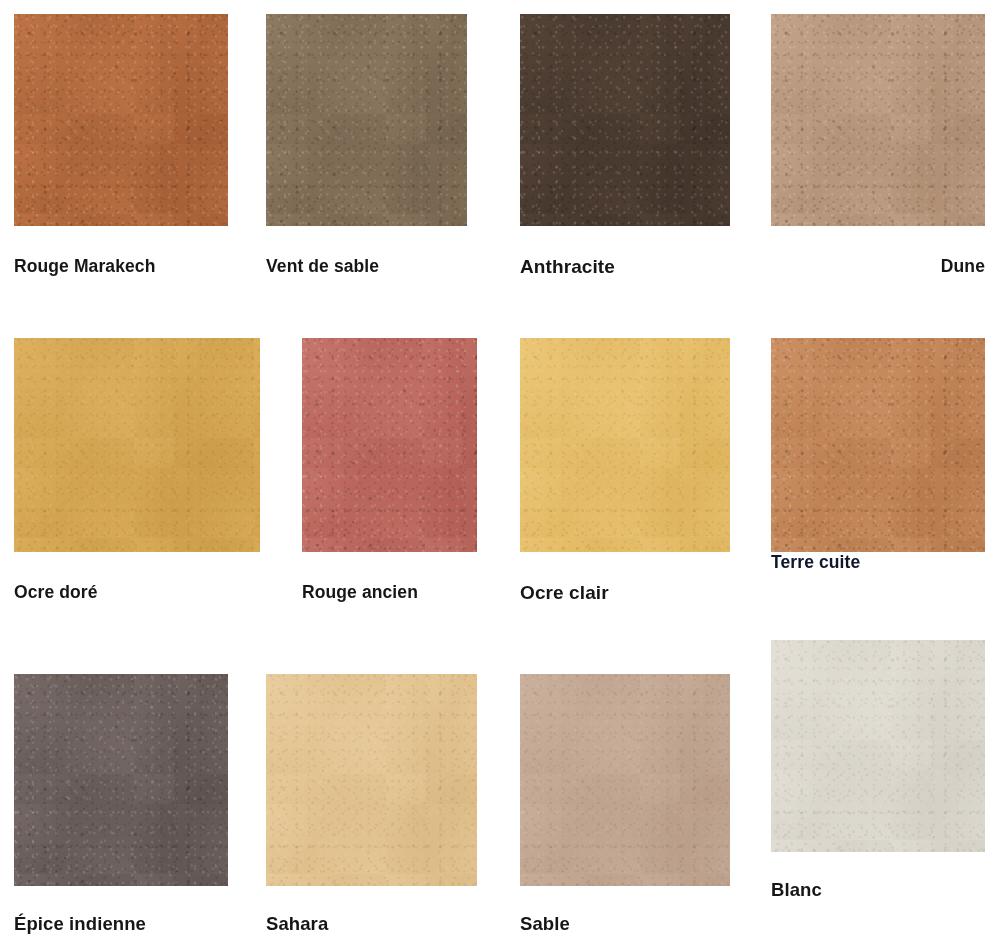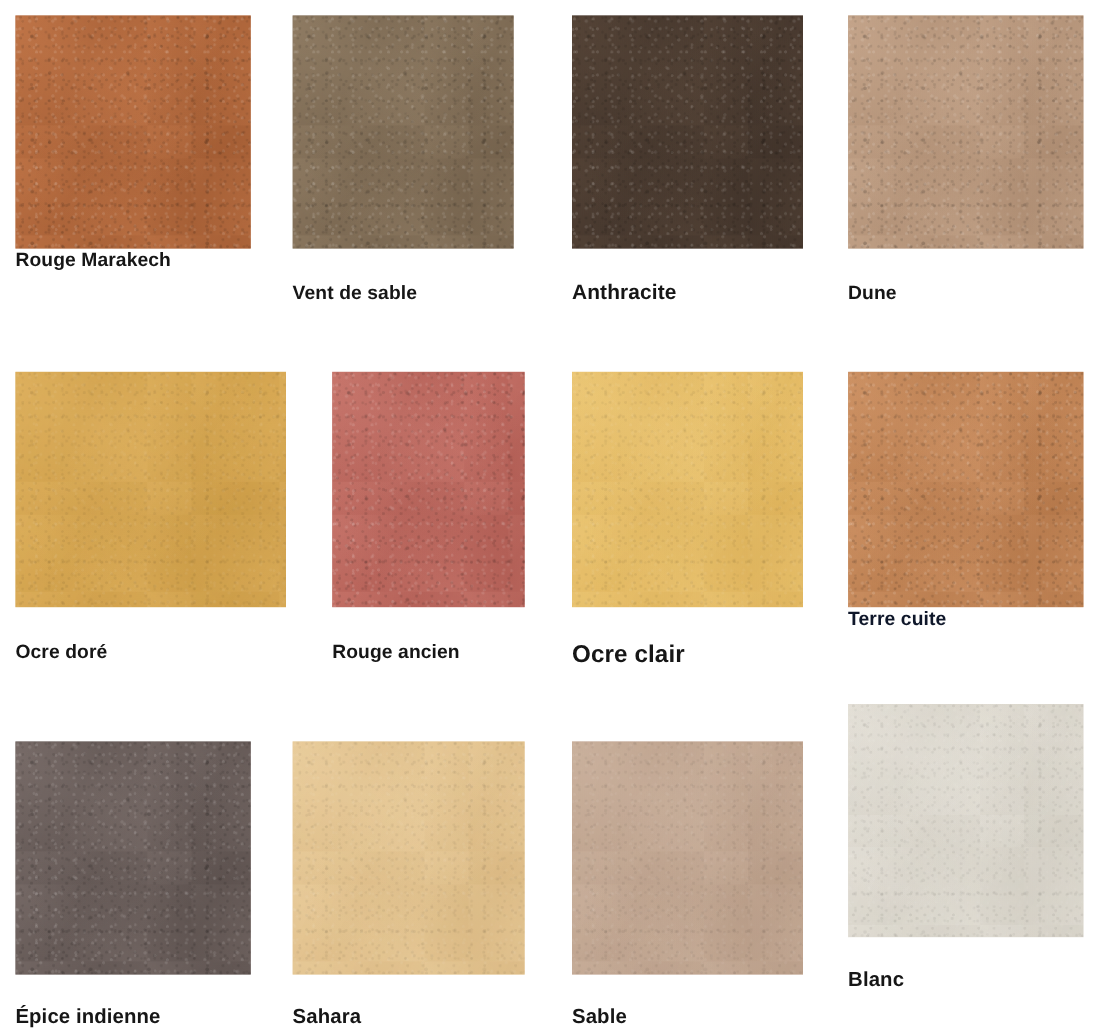--- a/index.html
+++ b/index.html
@@ -101,21 +101,21 @@
 <body>
 
 <div id="swatch-board">
     <div class="swatch-cell" style="left: 14px; top: 14px; width: 214px;">
       <div class="swatch-tile coarse" title="Rouge Marakech" style="height: 212px; background-color: rgb(181, 105, 60);">
         <div class="grain-a"></div>
         <div class="grain-b"></div>
         <div class="grain-c" style="background-image: linear-gradient(115deg, rgba(205, 132, 87, 0.2) 0%, rgba(143, 79, 42, 0.25) 48%, rgba(205, 132, 87, 0.17) 100%), linear-gradient(28deg, rgba(143, 79, 42, 0.17) 0%, rgba(205, 132, 87, 0.2) 55%, rgba(143, 79, 42, 0.15) 100%);"></div>
         <div class="grain-d" style="background-image: radial-gradient(at 30% 25%, rgba(205, 132, 87, 0.2), transparent 62%), radial-gradient(at 78% 72%, rgba(143, 79, 42, 0.24), transparent 66%);"></div>
       </div>
-      <span class="swatch-label" style="font-size: 17.5px; color: rgb(22, 22, 22);">Rouge Marakech</span>
+      <span class="swatch-label" style="margin-top: 30px; font-size: 17.5px; color: rgb(22, 22, 22);">Rouge Marakech</span>
     </div>
     <div class="swatch-cell" style="left: 266px; top: 14px; width: 201px;">
       <div class="swatch-tile coarse" title="Vent de sable" style="height: 212px; background-color: rgb(132, 112, 88);">
         <div class="grain-a"></div>
         <div class="grain-b"></div>
         <div class="grain-c" style="background-image: linear-gradient(115deg, rgba(158, 139, 114, 0.2) 0%, rgba(99, 83, 64, 0.25) 48%, rgba(158, 139, 114, 0.17) 100%), linear-gradient(28deg, rgba(99, 83, 64, 0.17) 0%, rgba(158, 139, 114, 0.2) 55%, rgba(99, 83, 64, 0.15) 100%);"></div>
         <div class="grain-d" style="background-image: radial-gradient(at 30% 25%, rgba(158, 139, 114, 0.2), transparent 62%), radial-gradient(at 78% 72%, rgba(99, 83, 64, 0.24), transparent 66%);"></div>
       </div>
       <span class="swatch-label" style="margin-top: 30px; font-size: 17.5px; color: rgb(22, 22, 22);">Vent de sable</span>
     </div>
@@ -128,21 +128,21 @@
       </div>
       <span class="swatch-label" style="margin-top: 30px; font-size: 19px; color: rgb(22, 22, 22);">Anthracite</span>
     </div>
     <div class="swatch-cell" style="left: 771px; top: 14px; width: 214px;">
       <div class="swatch-tile coarse" title="Dune" style="height: 212px; background-color: rgb(187, 154, 127);">
         <div class="grain-a"></div>
         <div class="grain-b"></div>
         <div class="grain-c" style="background-image: linear-gradient(115deg, rgba(209, 179, 154, 0.2) 0%, rgba(157, 124, 98, 0.25) 48%, rgba(209, 179, 154, 0.17) 100%), linear-gradient(28deg, rgba(157, 124, 98, 0.17) 0%, rgba(209, 179, 154, 0.2) 55%, rgba(157, 124, 98, 0.15) 100%);"></div>
         <div class="grain-d" style="background-image: radial-gradient(at 30% 25%, rgba(209, 179, 154, 0.2), transparent 62%), radial-gradient(at 78% 72%, rgba(157, 124, 98, 0.24), transparent 66%);"></div>
       </div>
-      <span class="swatch-label" style="margin-top: 30px; font-size: 17.5px; color: rgb(22, 22, 22);">Dune</span>
+      <span class="swatch-label" style="margin-top: 30px; font-size: 17.5px; color: rgb(22, 22, 22); text-align: right;">Dune</span>
     </div>
     <div class="swatch-cell" style="left: 14px; top: 338px; width: 246px;">
       <div class="swatch-tile fine" title="Ocre doré" style="height: 214px; background-color: rgb(216, 168, 81);">
         <div class="grain-a"></div>
         <div class="grain-b"></div>
         <div class="grain-c" style="background-image: linear-gradient(115deg, rgba(233, 192, 119, 0.2) 0%, rgba(185, 138, 55, 0.25) 48%, rgba(233, 192, 119, 0.17) 100%), linear-gradient(28deg, rgba(185, 138, 55, 0.17) 0%, rgba(233, 192, 119, 0.2) 55%, rgba(185, 138, 55, 0.15) 100%);"></div>
         <div class="grain-d" style="background-image: radial-gradient(at 30% 25%, rgba(233, 192, 119, 0.2), transparent 62%), radial-gradient(at 78% 72%, rgba(185, 138, 55, 0.24), transparent 66%);"></div>
       </div>
       <span class="swatch-label" style="margin-top: 30px; font-size: 17.5px; color: rgb(22, 22, 22);">Ocre doré</span>
     </div>
@@ -155,21 +155,21 @@
       </div>
       <span class="swatch-label" style="margin-top: 30px; font-size: 17.5px; color: rgb(22, 22, 22);">Rouge ancien</span>
     </div>
     <div class="swatch-cell" style="left: 520px; top: 338px; width: 210px;">
       <div class="swatch-tile fine" title="Ocre clair" style="height: 214px; background-color: rgb(232, 191, 104);">
         <div class="grain-a"></div>
         <div class="grain-b"></div>
         <div class="grain-c" style="background-image: linear-gradient(115deg, rgba(244, 215, 146, 0.2) 0%, rgba(207, 161, 73, 0.25) 48%, rgba(244, 215, 146, 0.17) 100%), linear-gradient(28deg, rgba(207, 161, 73, 0.17) 0%, rgba(244, 215, 146, 0.2) 55%, rgba(207, 161, 73, 0.15) 100%);"></div>
         <div class="grain-d" style="background-image: radial-gradient(at 30% 25%, rgba(244, 215, 146, 0.2), transparent 62%), radial-gradient(at 78% 72%, rgba(207, 161, 73, 0.24), transparent 66%);"></div>
       </div>
-      <span class="swatch-label" style="margin-top: 30px; font-size: 22px; color: rgb(22, 22, 22);">Ocre clair</span>
+      <span class="swatch-label" style="margin-top: 30px; font-size: 19px; color: rgb(22, 22, 22);">Ocre clair</span>
     </div>
     <div class="swatch-cell" style="left: 771px; top: 338px; width: 214px;">
       <div class="swatch-tile coarse" title="Terre cuite" style="height: 214px; background-color: rgb(197, 134, 86);">
         <div class="grain-a"></div>
         <div class="grain-b"></div>
         <div class="grain-c" style="background-image: linear-gradient(115deg, rgba(217, 163, 121, 0.2) 0%, rgba(163, 104, 60, 0.25) 48%, rgba(217, 163, 121, 0.17) 100%), linear-gradient(28deg, rgba(163, 104, 60, 0.17) 0%, rgba(217, 163, 121, 0.2) 55%, rgba(163, 104, 60, 0.15) 100%);"></div>
         <div class="grain-d" style="background-image: radial-gradient(at 30% 25%, rgba(217, 163, 121, 0.2), transparent 62%), radial-gradient(at 78% 72%, rgba(163, 104, 60, 0.24), transparent 66%);"></div>
       </div>
       <span class="swatch-label" style="font-size: 17.5px; color: #0f172a;">Terre cuite</span>
     </div>

